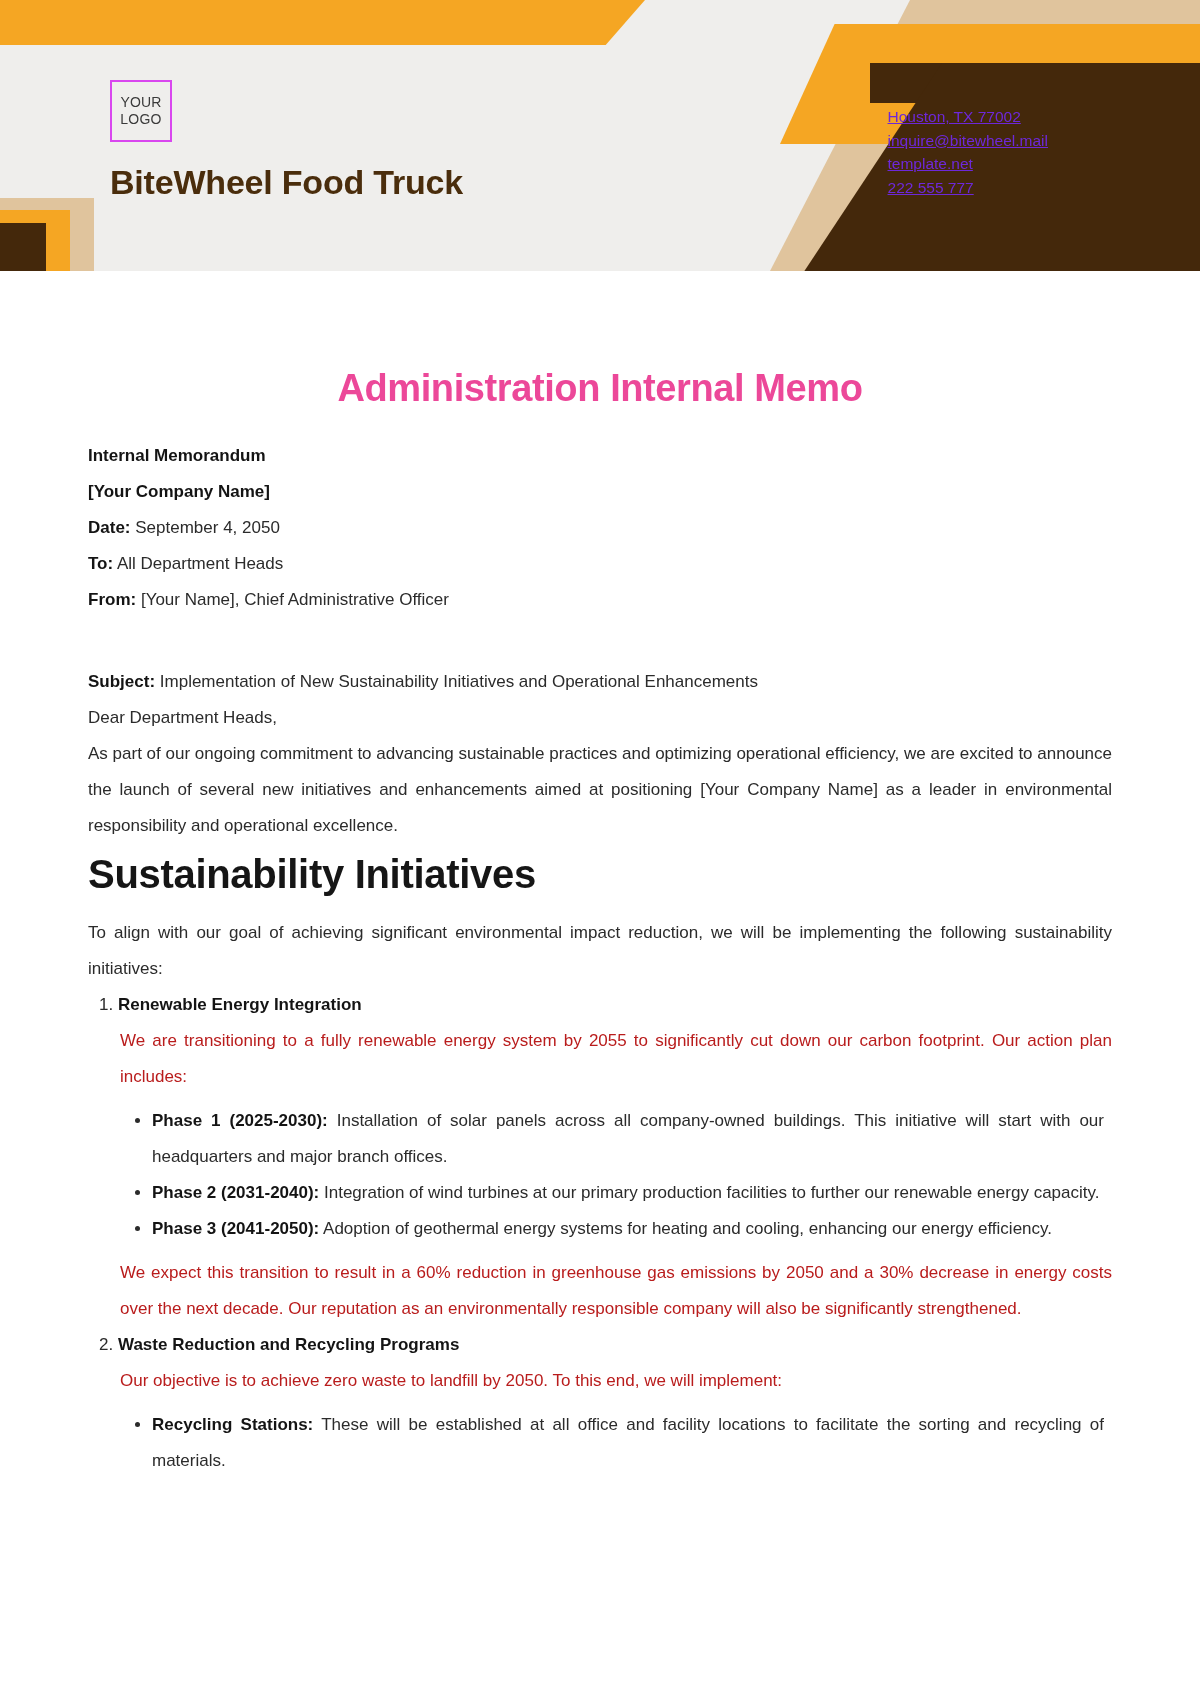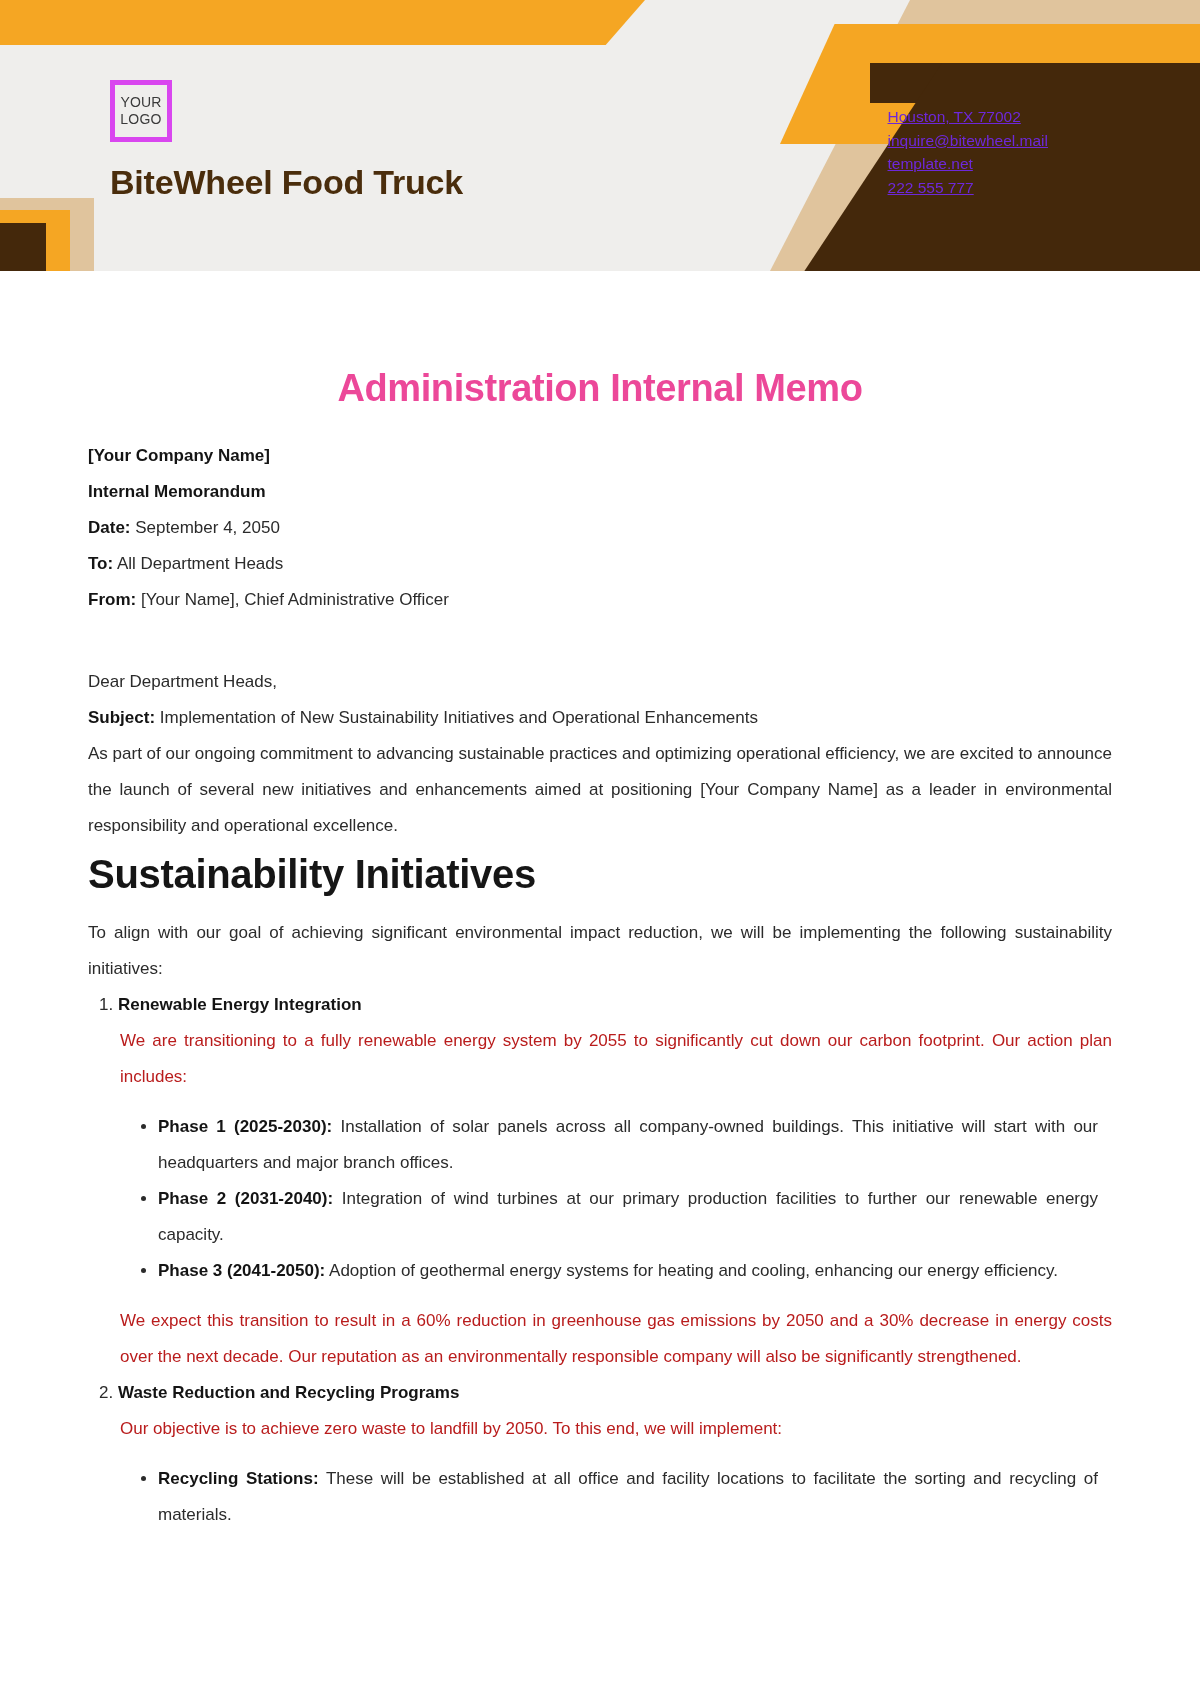--- a/index.html
+++ b/index.html
@@ -103,21 +103,21 @@
     background: #44280b;
   }
 
   
   .logo-box {
     position: absolute;
     left: 110px;
     top: 80px;
     width: 62px;
     height: 62px;
-    border: 5px solid #d946ef;
+    border: 2px solid #d946ef;
     background: #efeeec;
     display: flex;
     flex-direction: column;
     align-items: center;
     justify-content: center;
     line-height: 1.18;
   }
   .logo-line {
     font-size: 14px;
     font-weight: 400;
@@ -211,21 +211,21 @@
   .sub-para {
     font-size: 17px;
     line-height: 36px;
     text-align: justify;
     color: #b91c1c;
     margin: 0;
     padding-left: 2px;
   }
 
   ul.bullet-list {
-    margin: 14px;
+    margin: 8px;
     padding-left: 26px;
     list-style-type: disc;
   }
   ul.bullet-list > li {
     font-size: 17px;
     line-height: 36px;
     text-align: justify;
     color: #2b2b2b;
   }
   ul.bullet-list > li b { font-weight: 700; color: #141414; }
@@ -257,46 +257,46 @@
     <div>template.net</div>
     <div>222 555 777</div>
   </div>
 </div>
 
 <div class="doc">
 
   <h1 class="doc-title">Administration Internal Memo</h1>
 
   <div class="meta-line">
+    <b>Internal Memorandum</b>
+  </div>
+  <div class="meta-line">
     <b>[Your Company Name]</b>
-  </div>
-  <div class="meta-line">
-    <b>Internal Memorandum</b>
   </div>
   <div class="meta-line">
     <b>Date:</b>
     <span>September 4, 2050</span>
   </div>
   <div class="meta-line">
     <b>To:</b>
     <span>All Department Heads</span>
   </div>
   <div class="meta-line">
     <b>From:</b>
     <span>[Your Name], Chief Administrative Officer</span>
   </div>
 
   <div class="spacer-gap"></div>
-
-  <div class="body-line">Dear Department Heads,</div>
 
   <div class="body-line">
     <b>Subject:</b>
     <span>Implementation of New Sustainability Initiatives and Operational Enhancements</span>
   </div>
+
+  <div class="body-line">Dear Department Heads,</div>
 
   <p class="para">As part of our ongoing commitment to advancing sustainable practices and optimizing operational efficiency, we are excited to announce the launch of several new initiatives and enhancements aimed at positioning [Your Company Name] as a leader in environmental responsibility and operational excellence.</p>
 
   <h2 class="section-head">Sustainability Initiatives</h2>
 
   <p class="para">To align with our goal of achieving significant environmental impact reduction, we will be implementing the following sustainability initiatives:</p>
 
   <ol class="num-list">
 
     <li>

